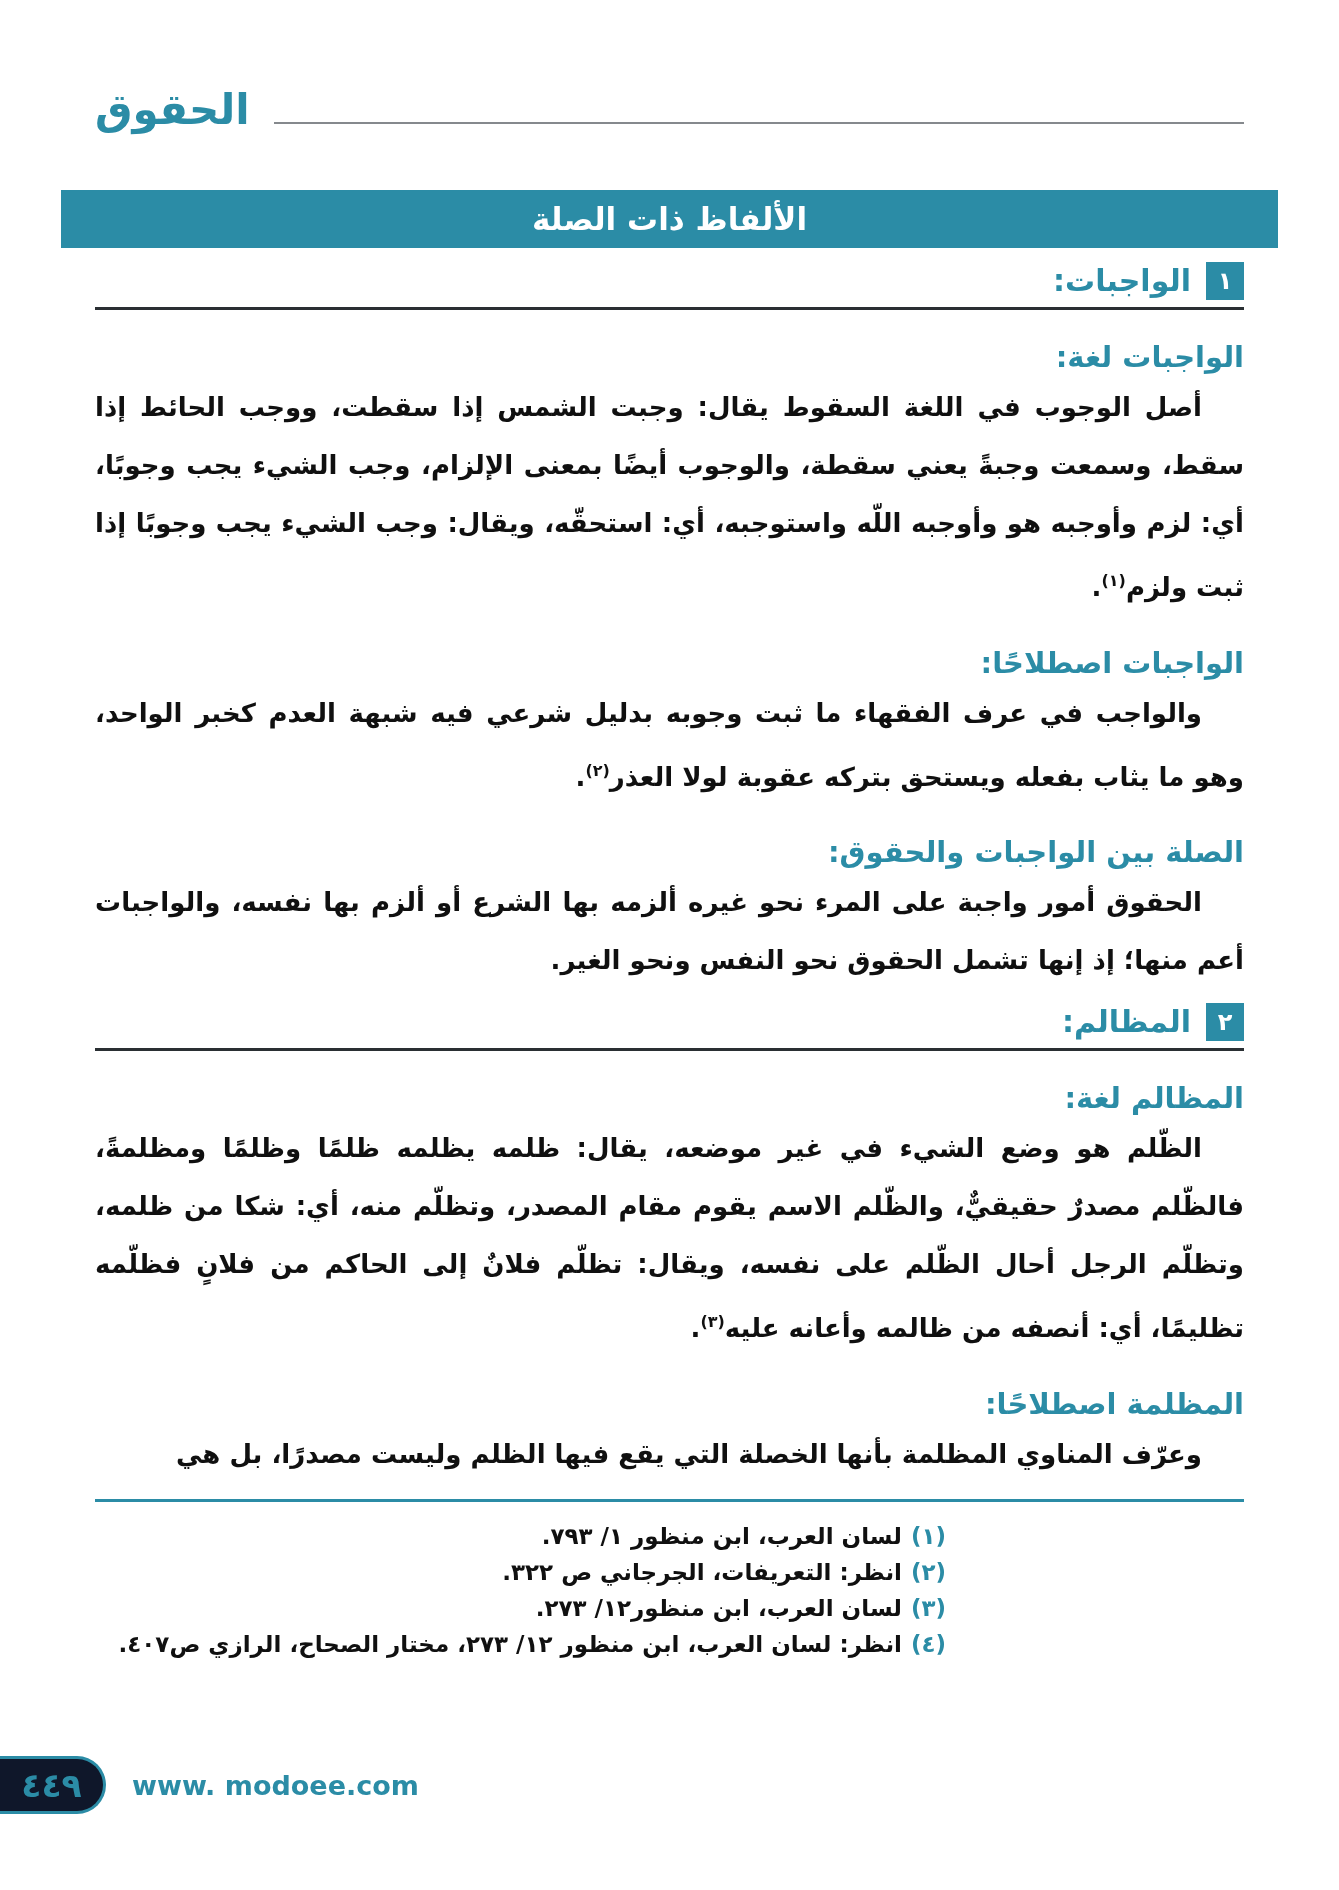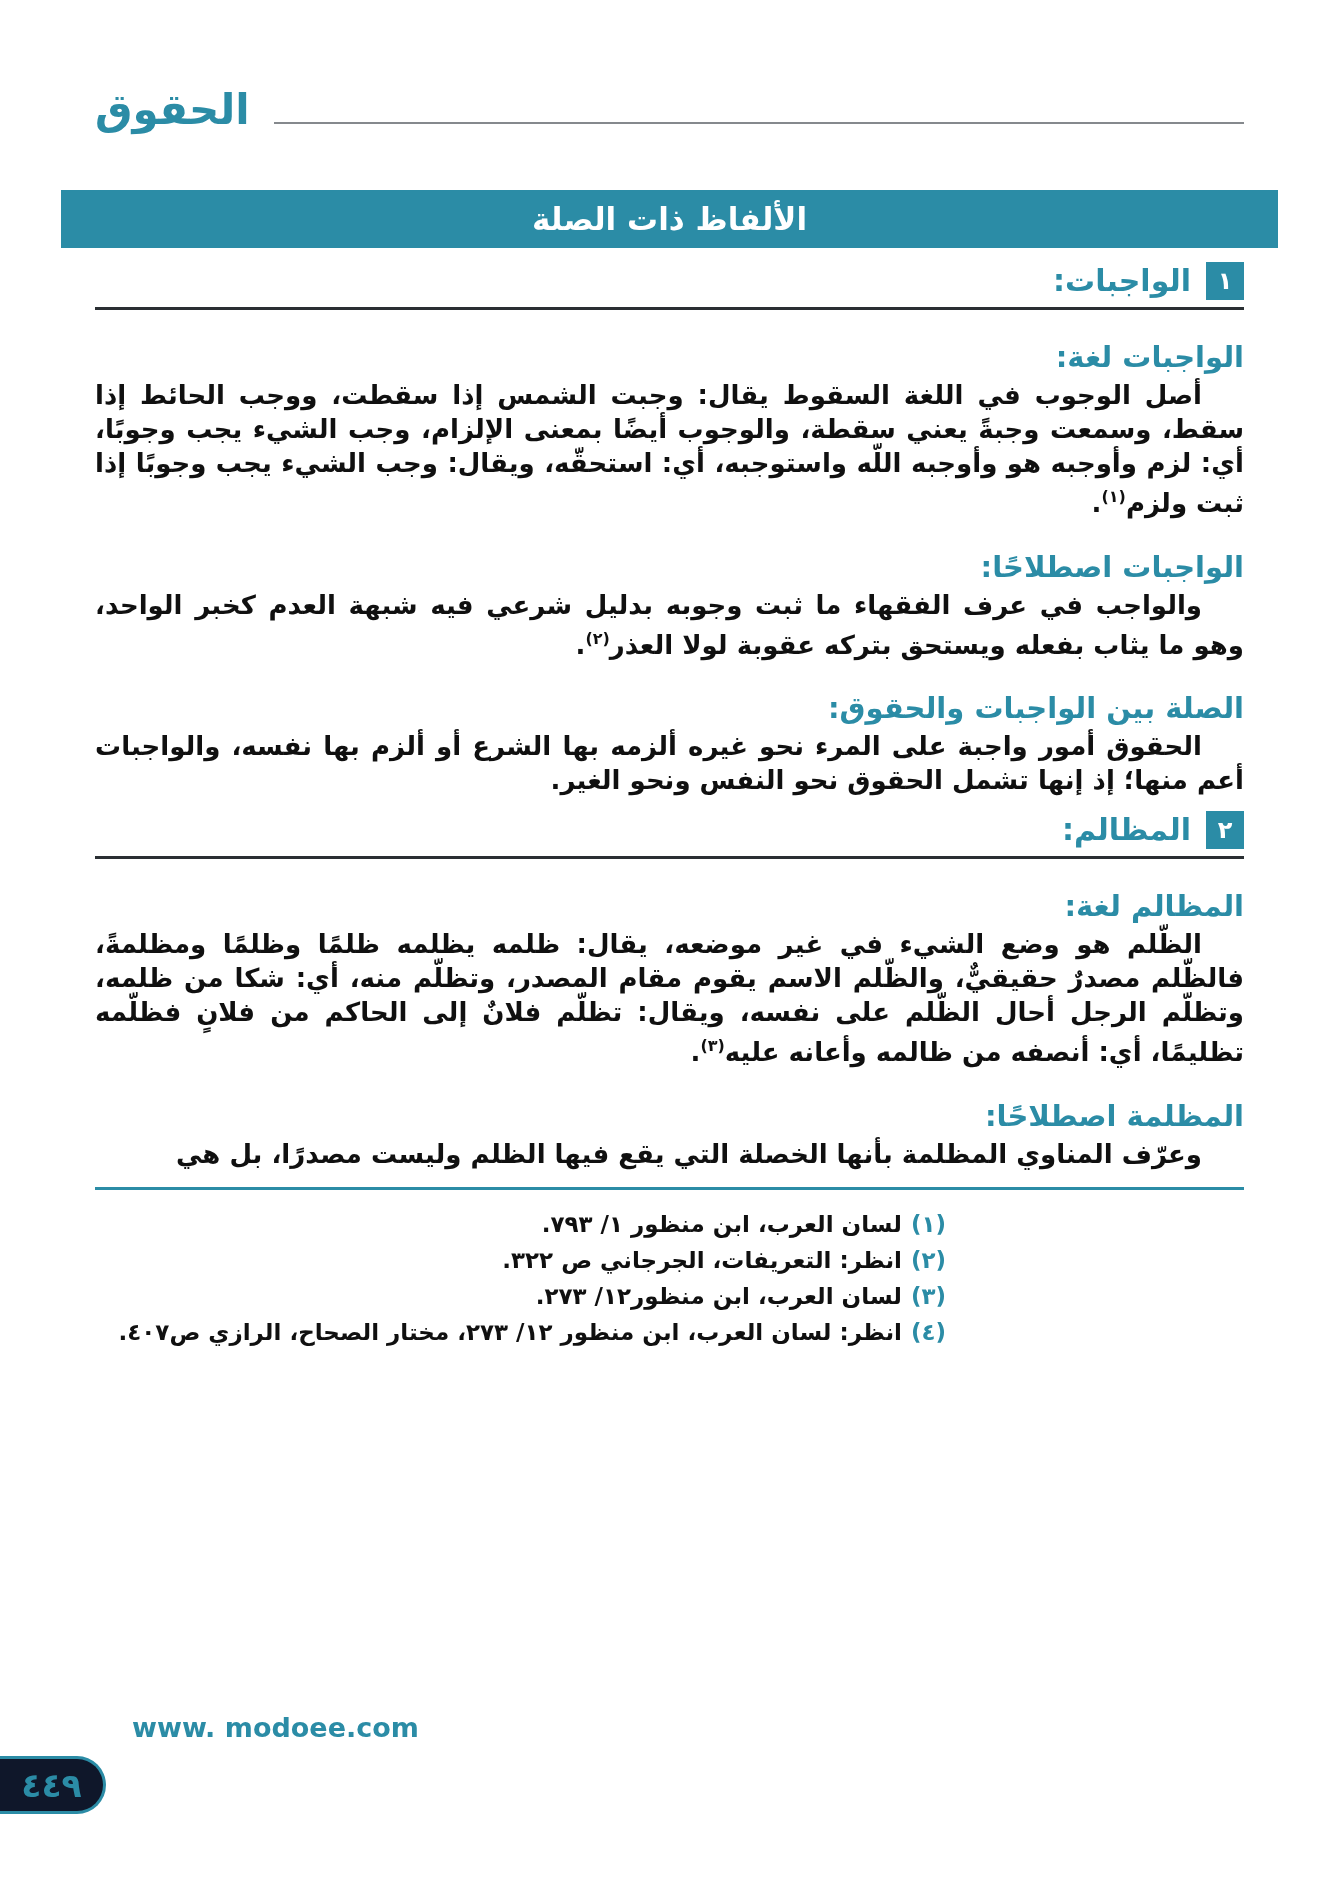--- a/index.html
+++ b/index.html
@@ -19,34 +19,34 @@
   .content { direction:rtl; padding:0 95px; color:#101010; }
 
   .section-row { display:flex; align-items:center; gap:15px; margin-top:14px; direction:rtl; }
   .badge { width:38px; height:38px; background:var(--accent); color:#fff; font-size:24px;
            font-weight:700; display:flex; align-items:center; justify-content:center; flex:0 0 auto; }
   .section-title { color:var(--accent); font-size:30px; font-weight:700; line-height:1.2; }
   .section-rule { border-top:3px solid var(--dark-rule); margin-top:7px; }
 
   .subhead { color:var(--accent); font-size:29px; font-weight:700; margin-top:30px; text-align:right; }
 
-  .para { font-size:26px; font-weight:700; line-height:34px; text-align:justify;
+  .para { font-size:26px; font-weight:700; line-height:58px; text-align:justify;
           text-indent:42px; margin-top:4px; }
   .fn-marker { font-size:16px; font-weight:700; color:#101010; }
 
   .footnote-sep { border-top:3px solid var(--accent); margin-top:16px; }
   .footnotes { margin-top:16px; padding-right:298px; }
   .footnote { font-size:23px; font-weight:700; line-height:36px; text-align:right; text-indent:0; }
   .fn-num { color:var(--accent); margin-left:9px; }
 
   .page-tab { position:absolute; left:0; top:1756px; width:106px; height:58px;
               border:3px solid var(--accent); border-left:none; border-radius:0 32px 32px 0;
               color:var(--accent); display:flex; align-items:center; justify-content:center;
               font-size:33px; font-weight:700; background:#0f172a; }
-  .website { position:absolute; left:132px; top:1712px; color:var(--accent);
+  .website { position:absolute; left:132px; top:1770px; color:var(--accent);
              font-size:27px; font-weight:700; direction:ltr;text-align:center; }
 </style>
 </head>
 <body>
 
 <div class="page">
 
   <header class="header">
     <span class="logo">الحقوق</span>
     <div class="header-rule"></div>

